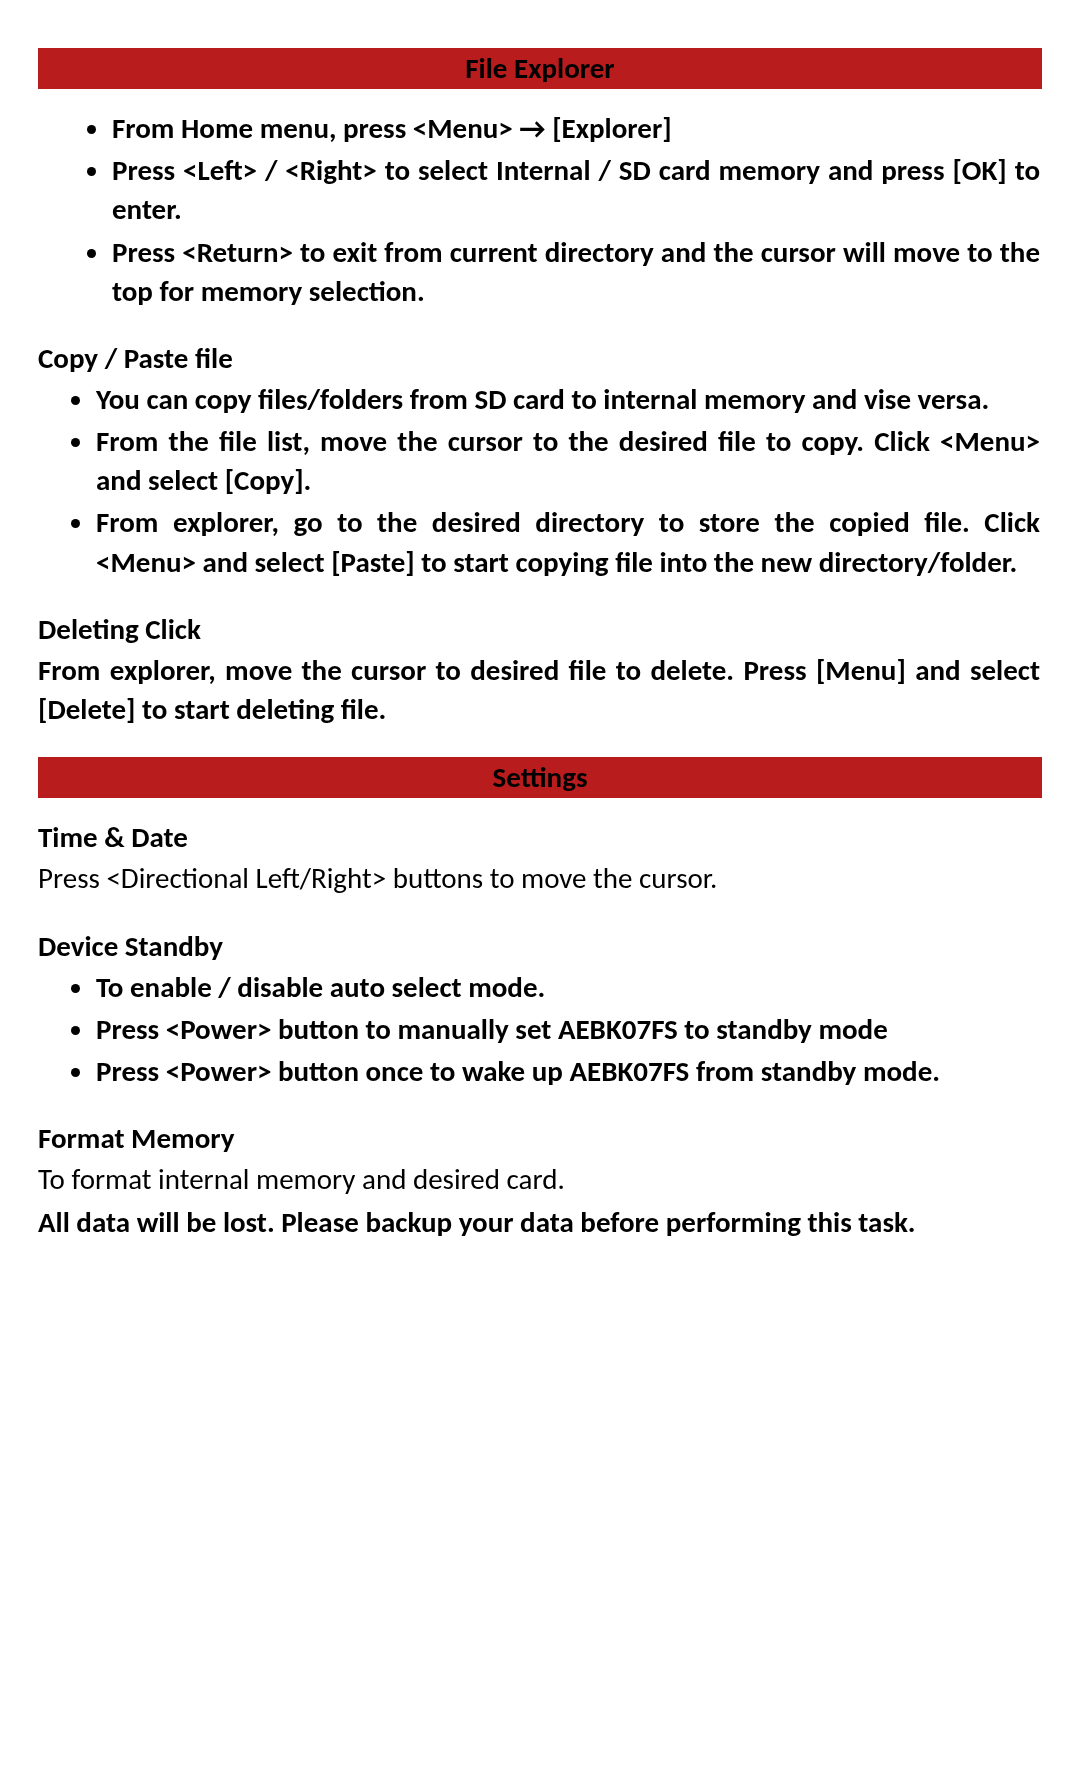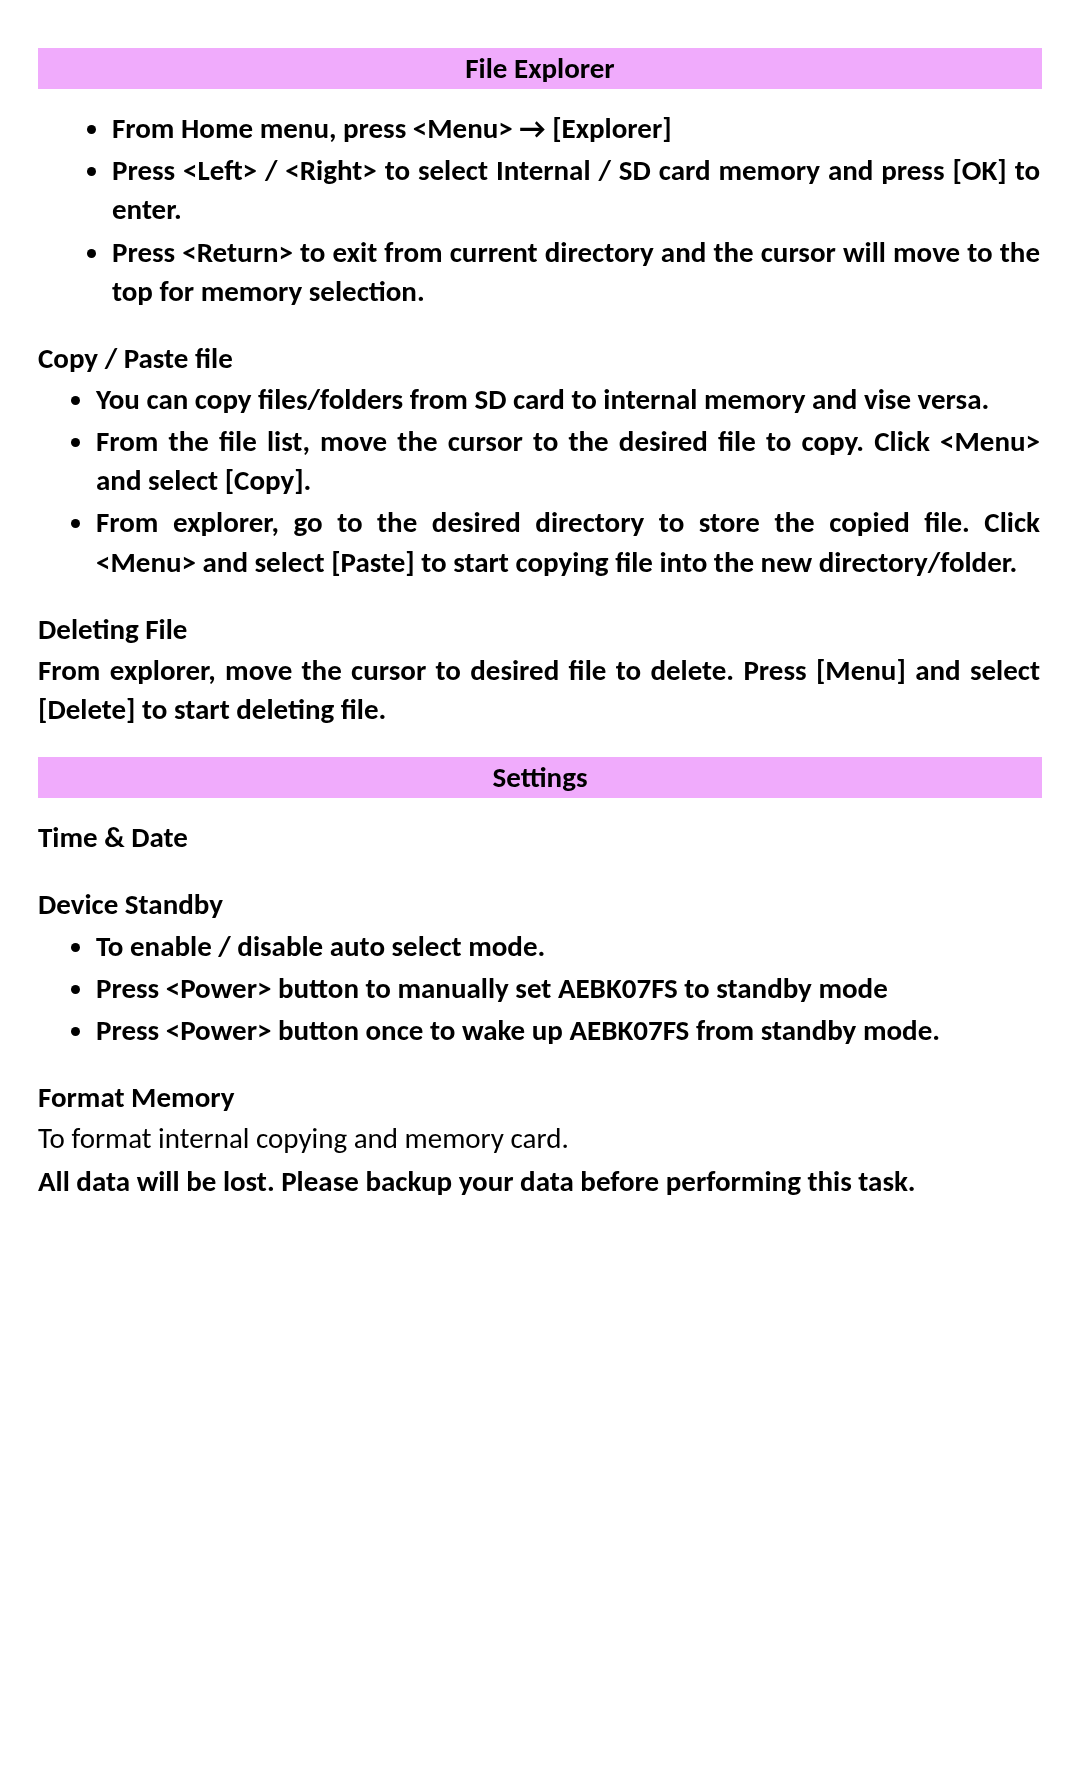--- a/index.html
+++ b/index.html
@@ -10,21 +10,21 @@
     body {
       font-family: Calibri, 'Segoe UI', Arial, sans-serif;
       background: #fff;
       color: #000;
       width: 1080px;
       padding: 48px 38px 60px 38px;
       font-size: 29px;
       line-height: 1.35;
     }
     .section-header {
-      background: #f0abfc;
+      background: #b91c1c;
       text-align: center;
       font-weight: bold;
       padding: 1px 0;
       margin-bottom: 20px;
       font-size: 29px;
     }
     ul {
       list-style: disc;
       padding-left: 74px;
       margin-bottom: 28px;
@@ -78,31 +78,32 @@
   <li>Press &lt;Return&gt; to exit from current directory and the cursor will move to the top for memory selection.</li>
 </ul>
 
 <div class="subheading">Copy / Paste file</div>
 <ul class="justify tight">
   <li>You can copy files/folders from SD card to internal memory and vise versa.</li>
   <li>From the file list, move the cursor to the desired file to copy. Click &lt;Menu&gt; and select [Copy].</li>
   <li>From explorer, go to the desired directory to store the copied file. Click &lt;Menu&gt; and select [Paste] to start copying file into the new directory/folder.</li>
 </ul>
 
-<div class="subheading">Deleting File</div>
+<div class="subheading">Deleting Click</div>
 <div class="para">From explorer, move the cursor to desired file to delete. Press [Menu] and select [Delete] to start deleting file.</div>
 
 <div class="section-header mt">Settings</div>
 
 <div class="subheading">Time &amp; Date</div>
 <div class="timebody">
+  <div class="para-noj">Press &lt;Directional Left/Right&gt; buttons to move the cursor.</div>
 </div>
 
 <div class="subheading">Device Standby</div>
 <ul class="justify tight">
   <li>To enable / disable auto select mode.</li>
   <li>Press &lt;Power&gt; button to manually set AEBK07FS to standby mode</li>
   <li>Press &lt;Power&gt; button once to wake up AEBK07FS from standby mode.</li>
 </ul>
 
 <div class="subheading">Format Memory</div>
-<div class="para-noj">To format internal copying and memory card.</div>
+<div class="para-noj">To format internal memory and desired card.</div>
 <div class="para">All data will be lost. Please backup your data before performing this task.</div>
 
 </body></html>

